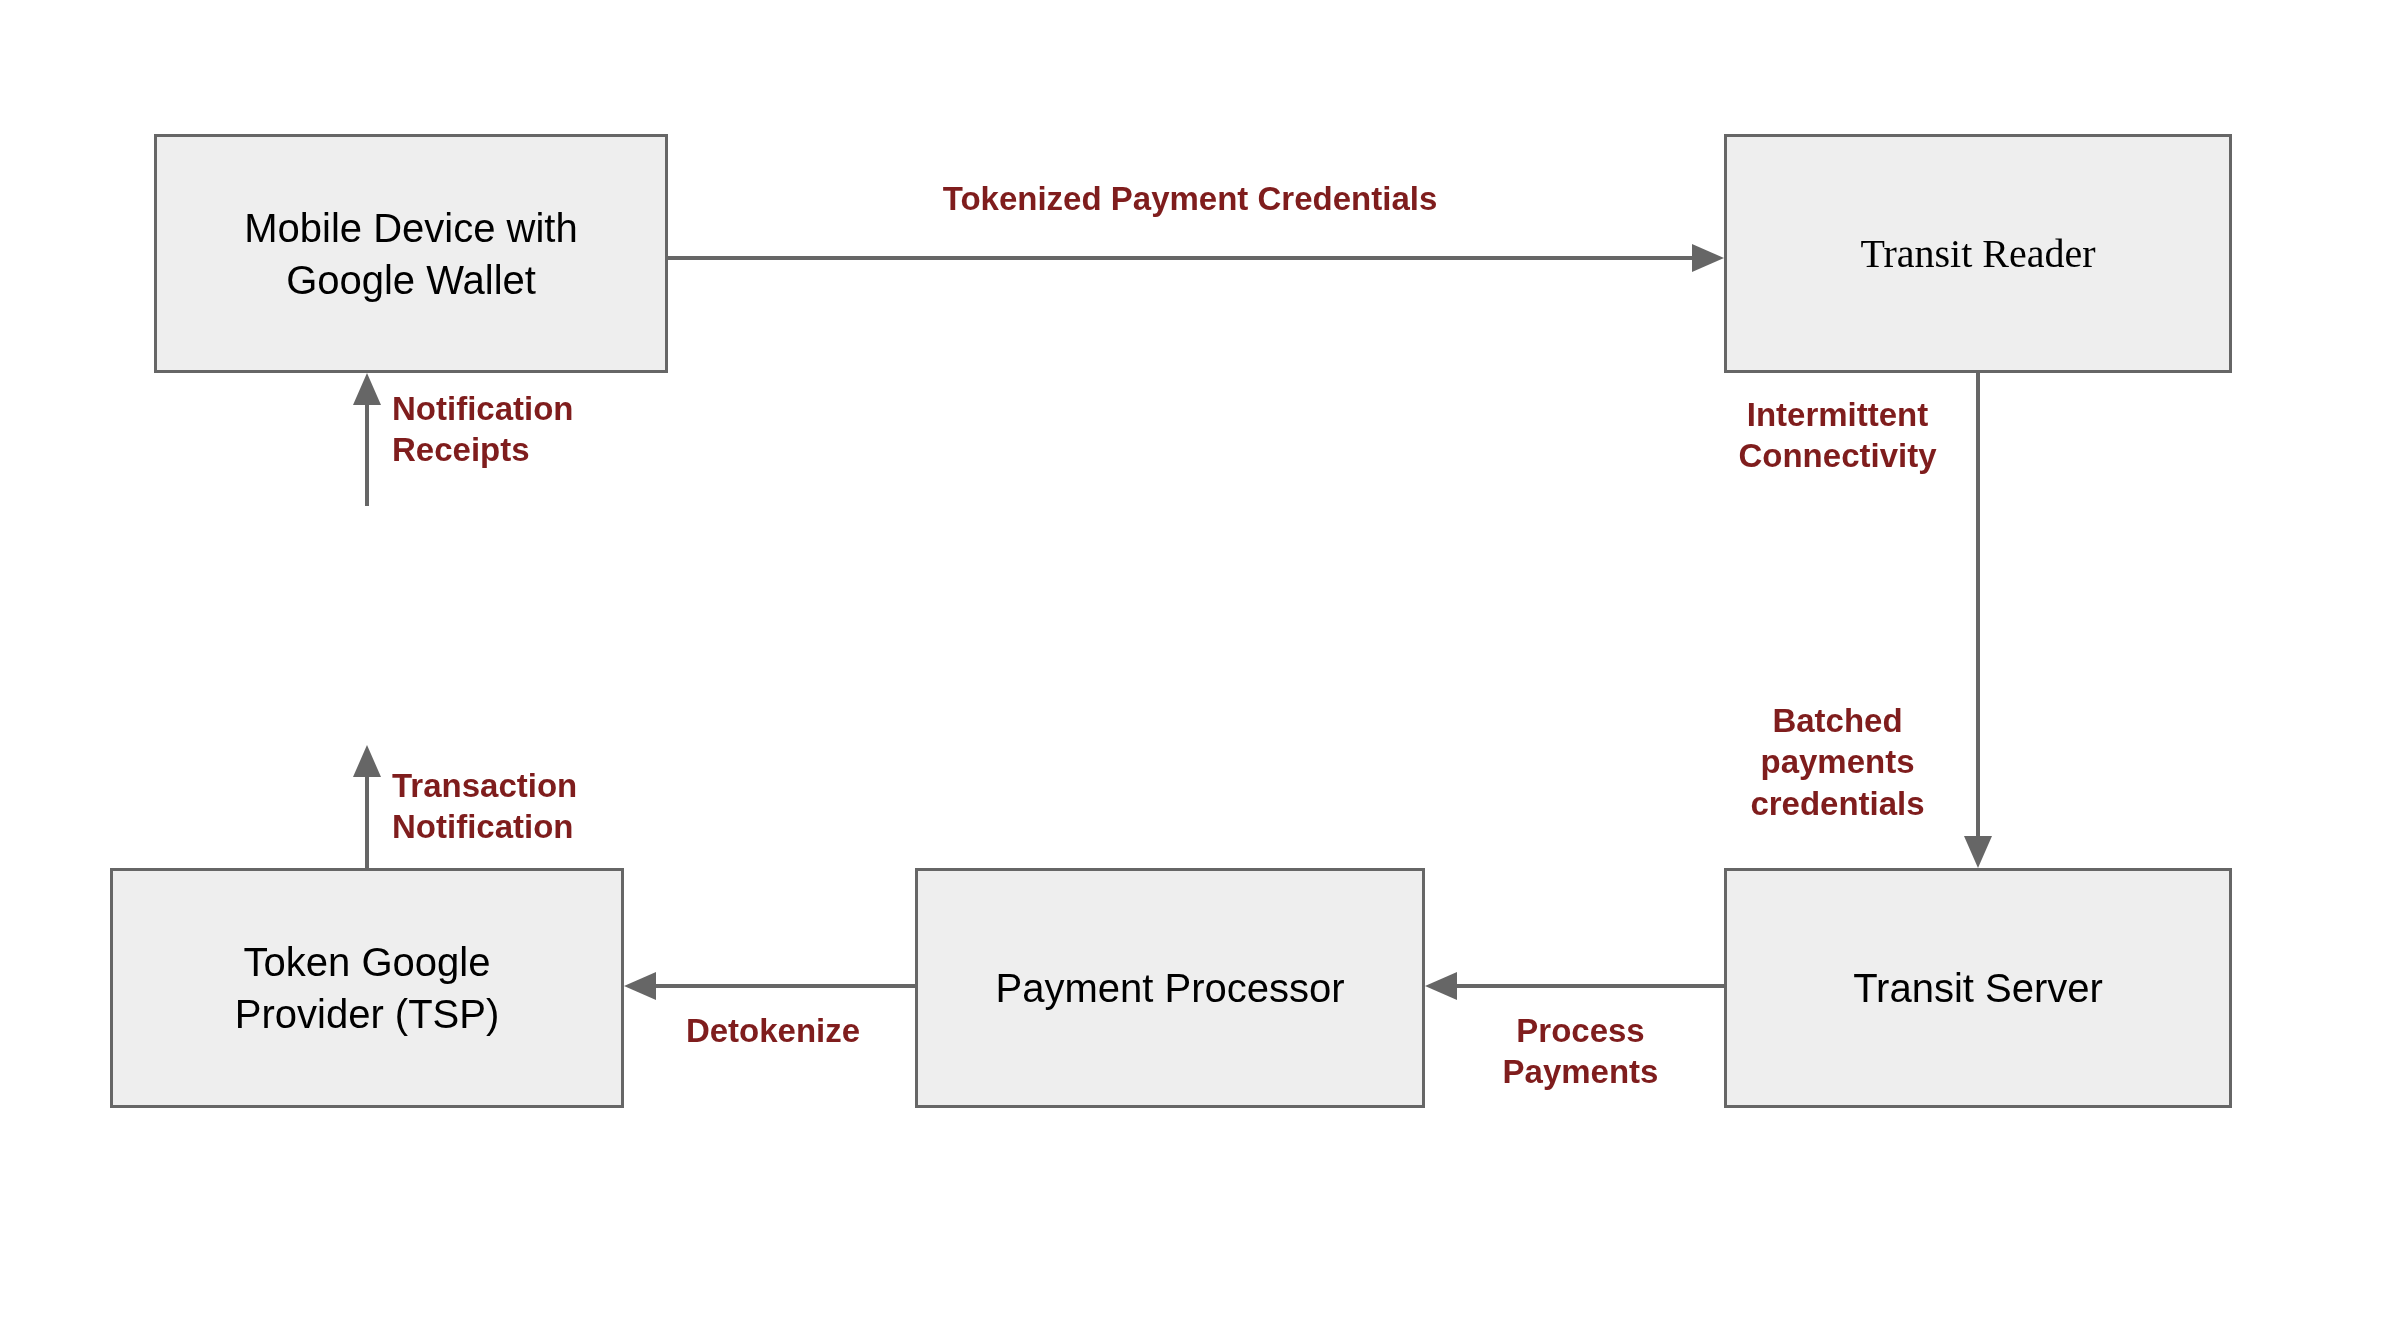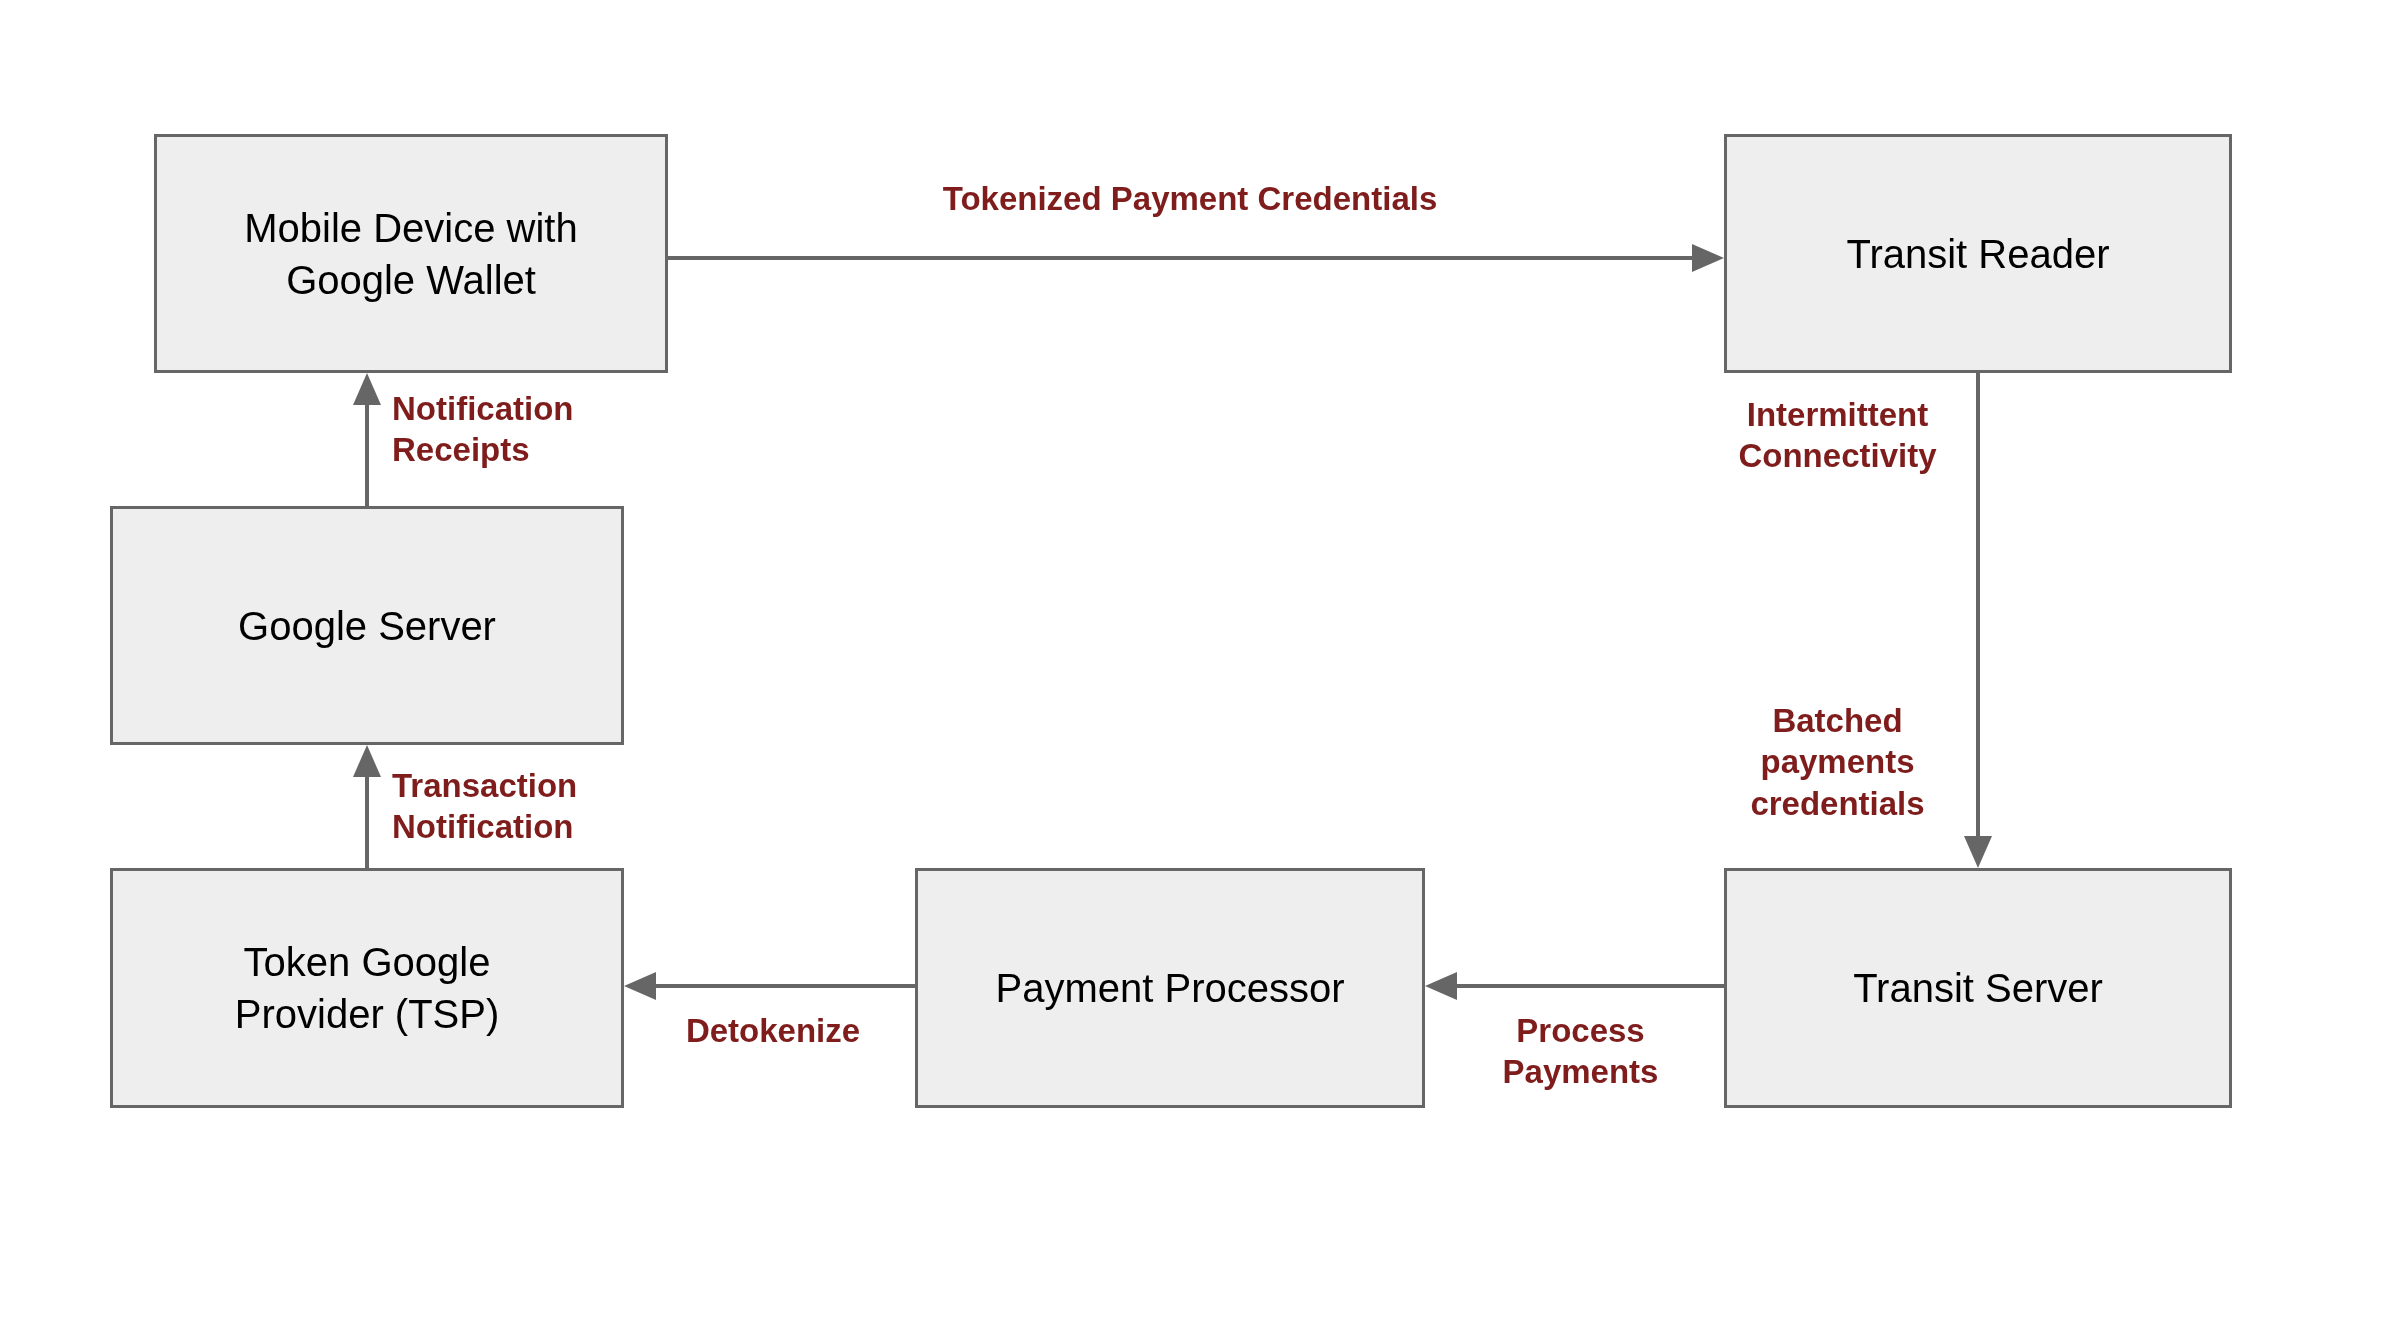--- a/index.html
+++ b/index.html
@@ -32,21 +32,21 @@
     line-height: 1.3;
     font-family: "Liberation Sans", sans-serif;
     white-space: pre-line;
   }
   .node-label {
     display: block;
     white-space: pre-line;
   }
   
   #node-mobile    { left: 110px;  top: 134px;  width: 514px; height: 239px; margin-left: 44px; }
-  #node-reader    { left: 1724px; top: 134px;  width: 508px; height: 239px; }
+  #node-reader    { left: 1724px; top: 134px;  width: 508px; height: 239px; font-family: Liberation Serif, serif; }
   #node-gserver   { left: 110px;  top: 506px;  width: 514px; height: 239px; }
   #node-tsp       { left: 110px;  top: 868px;  width: 514px; height: 240px; }
   #node-processor { left: 915px;  top: 868px;  width: 510px; height: 240px; }
   #node-tserver   { left: 1724px; top: 868px;  width: 508px; height: 240px; }
 
   
   #edges {
     position: absolute;
     left: 0; top: 0;
     width: 2389px;
@@ -123,23 +123,20 @@
 
   <div class="node" id="node-mobile">
     <span class="node-label">Mobile Device with
 Google Wallet</span>
   </div>
 
   <div class="node" id="node-reader">
     <span class="node-label">Transit Reader</span>
   </div>
 
-  <div class="node" id="node-gserver">
-    <span class="node-label">Google Server</span>
-  </div>
 
   <div class="node" id="node-tsp">
     <span class="node-label">Token Google
 Provider (TSP)</span>
   </div>
 
   <div class="node" id="node-processor">
     <span class="node-label">Payment Processor</span>
   </div>
 

